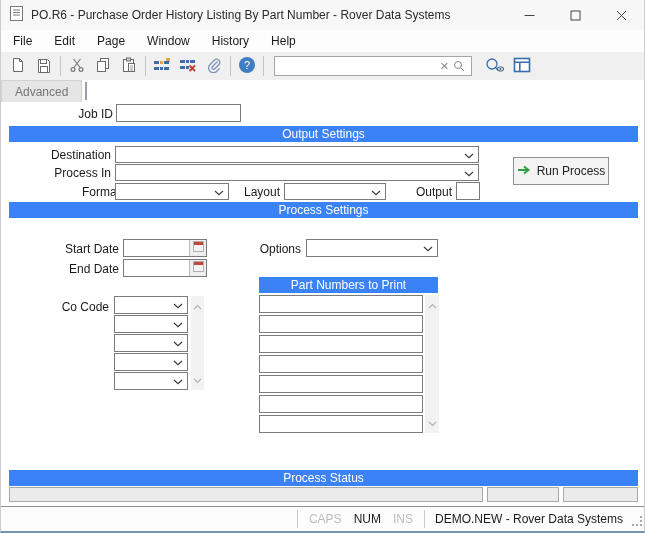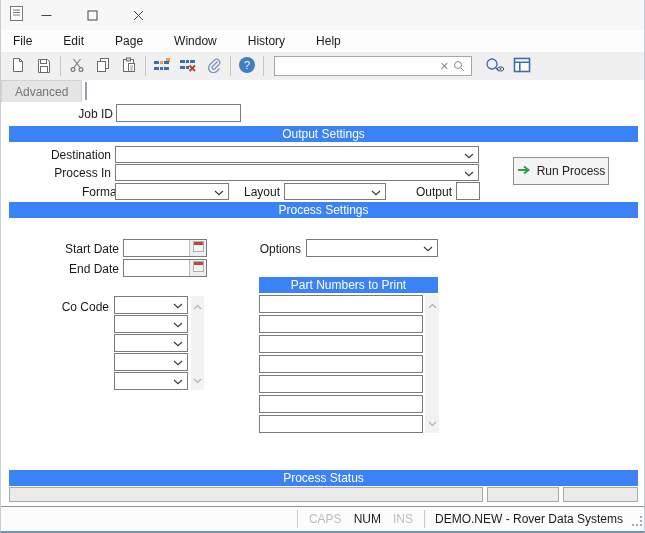--- a/index.html
+++ b/index.html
@@ -8,21 +8,21 @@
   .window { position:relative; width:645px; height:533px; background:#fff; overflow:hidden;
             border-left:1px solid #c9ced4; border-right:1px solid #c9ced4; border-bottom:2px solid #6f95b5; }
 
   
   .titlebar { height:30px; background:#f7f7f7; display:flex; align-items:center; padding-left:9px; }
   .titlebar .title { margin-left:8px; flex:1; font-size:12px; color:#2a2a2a; white-space:nowrap; overflow:hidden; }
   .win-controls { display:flex; height:100%; }
   .win-btn { width:46px; height:100%; display:flex; align-items:center; justify-content:center; cursor:default; }
 
   
-  .menubar { height:22px; background:#fdfdfd; display:flex; align-items:center; padding-left:1px;gap:9px; }
+  .menubar { height:22px; background:#fdfdfd; display:flex; align-items:center; padding-left:1px; }
   .menu-item { padding:3px 11px; font-size:12px; cursor:default; }
 
   
   .toolbar { height:28px; background:#f0f0f0; display:flex; align-items:center; padding:0 4px; }
   .tbtn { width:26px; height:24px; display:flex; align-items:center; justify-content:center; }
   .tsep { width:1px; height:20px; background:#c6c6c6; margin:0 3px; }
   .searchbox { width:198px; height:20px; background:#fff; border:1px solid #a6a6a6; display:flex; align-items:center; margin:0 7px; padding:0 4px; }
   .searchbox input { flex:1; min-width:0; border:none; outline:none; font:inherit; }
   .searchbox .sicon { display:flex; align-items:center; padding:0 2px; color:#8a8a8a; font-size:11px; }
 
@@ -66,20 +66,21 @@
 
 <div class="window">
 
   <div class="titlebar">
     <span>
       <svg width="13" height="15">
           <rect x="0.5" y="0.5" width="12" height="14" fill="#fff" stroke="#777"></rect>
           <path d="M3 4h7M3 6.5h7M3 9h7" stroke="#777" fill="none"></path>
         </svg>
     </span>
+    <span class="title">PO.R6 - Purchase Order History Listing By Part Number - Rover Data Systems</span>
     <div class="win-controls">
       <div class="win-btn">
         <svg width="11" height="11">
             <path d="M0.5 5.5 H10.5" stroke="#444"></path>
           </svg>
       </div>
       <div class="win-btn">
         <svg width="11" height="11">
             <rect x="1" y="1" width="9" height="9" fill="none" stroke="#444"></rect>
           </svg>

